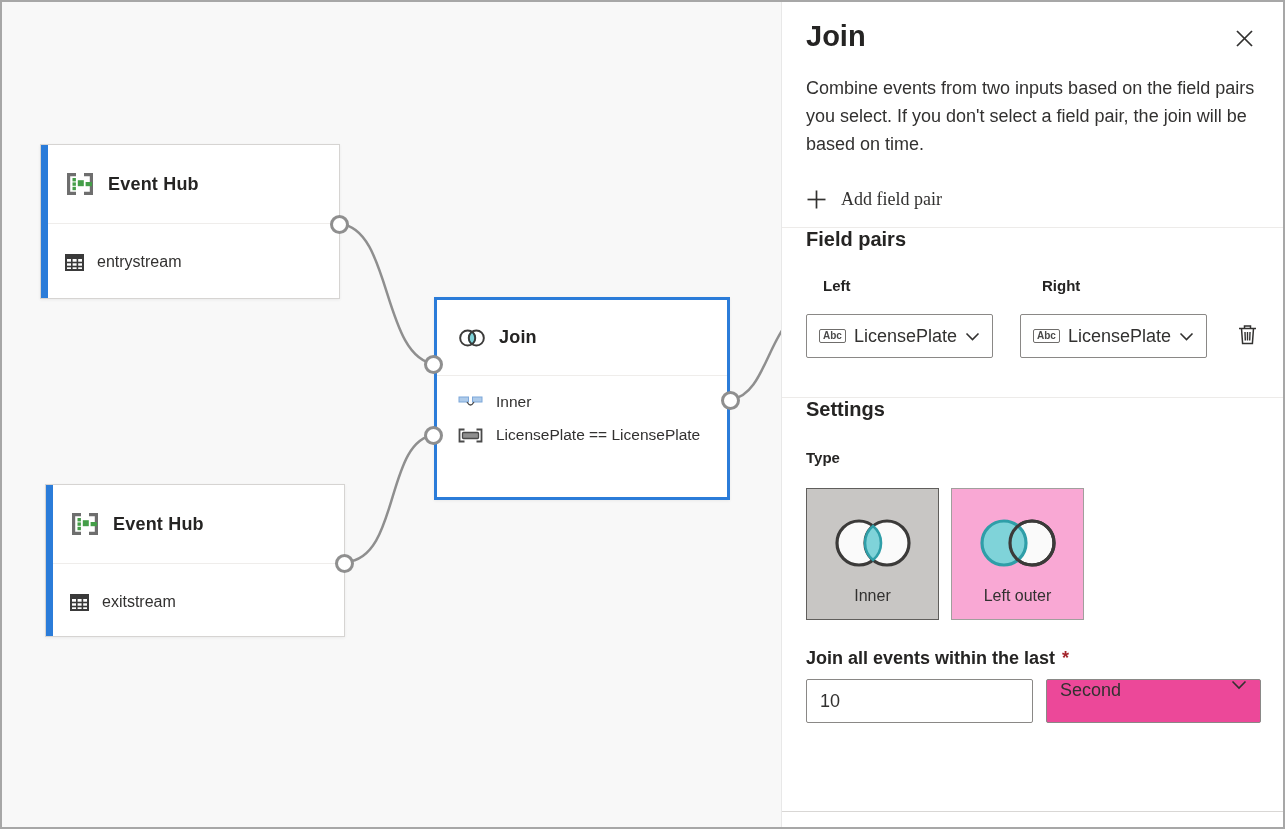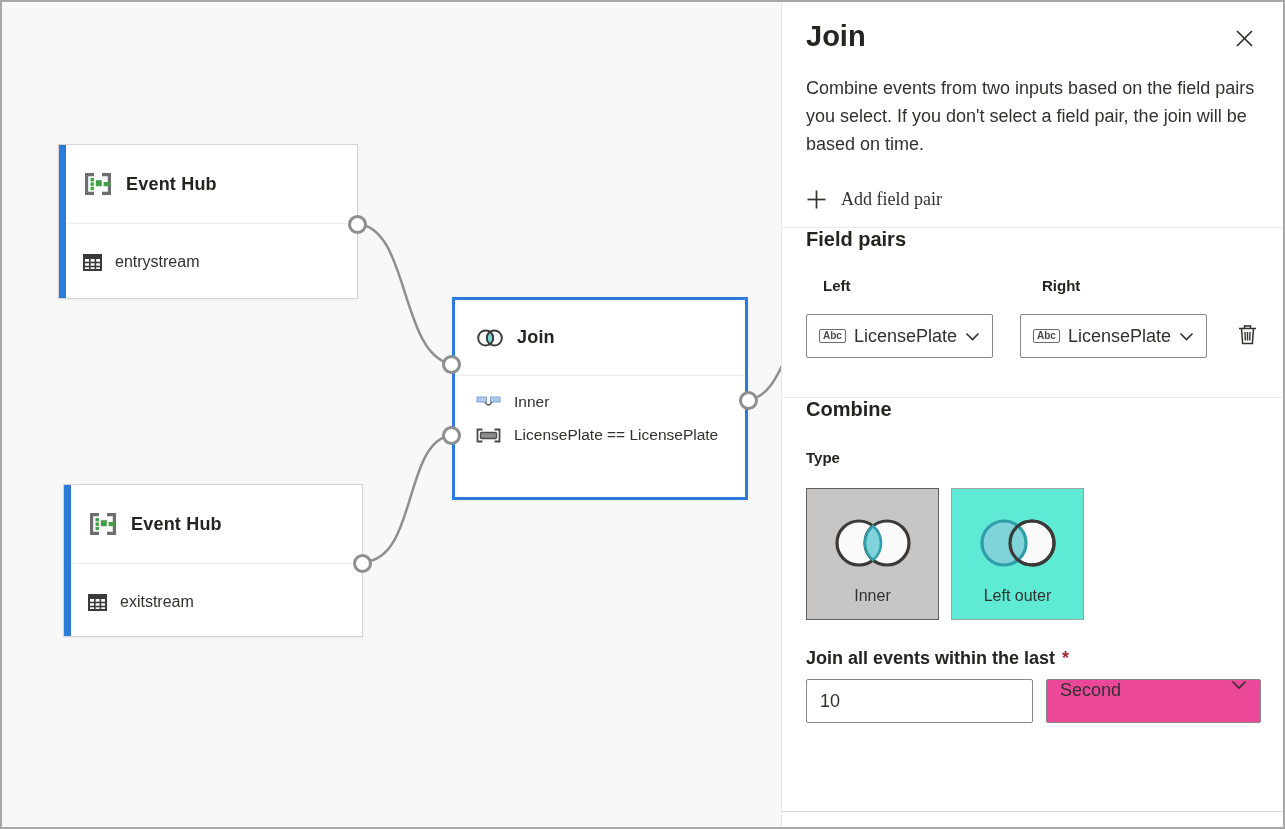--- a/index.html
+++ b/index.html
@@ -2,21 +2,21 @@
 <html><head>
 <meta charset="utf-8">
 <style>
   * { box-sizing: border-box; margin: 0; padding: 0; }
   html,body { width:1285px; height:829px; }
   body { font-family: "Liberation Sans", sans-serif; color:#323130; background:#fff; }
 
   .frame { position:relative; width:1285px; height:829px; border:2px solid #a7a7a7; overflow:hidden; background:#f8f8f8; }
 
   
-  .canvas { position:absolute; left:18px; top:0; width:779px; height:825px; background:#f8f8f8; }
+  .canvas { position:absolute; left:0; top:0; width:779px; height:825px; background:#f8f8f8; }
   .wires { position:absolute; left:0; top:0; width:779px; height:825px; z-index:1; }
 
   .node { position:absolute; background:#fff; border:1px solid #d6d4d2; box-shadow:0 1px 3px rgba(0,0,0,.06); z-index:2; }
   .node .accent { position:absolute; left:0; top:0; bottom:0; width:7px; background:#2b7cd9; }
   .node-header { display:flex; align-items:center; gap:13px; height:78px; padding-left:24px; }
   .node-title { font-size:18px; font-weight:700; color:#252423; letter-spacing:.2px; }
   .node-divider { height:1px; background:#efedeb; }
   .node-body { display:flex; align-items:center; gap:13px; padding-left:24px; flex:1; }
   .node-body-text { font-size:16px; color:#323130; }
 
@@ -44,21 +44,21 @@
   .pair-labels .lbl { font-size:15px; font-weight:600; color:#252423; width:219px; }
   .pair-row { display:flex; align-items:center; margin-top:20px;gap:15px; }
   .dropdown { display:flex; align-items:center; width:207px; height:44px; border:1px solid #8a8886; border-radius:2px; background:#fff; padding:0 12px; cursor:pointer; }
   .dropdown + .dropdown { margin-left:12px; }
   .dropdown .dd-text { font-size:18px; color:#323130; margin-left:8px; flex:1; white-space:nowrap; overflow:hidden; }
   .abc-badge { font-size:10px; font-weight:600; color:#4a4a4a; border:1px solid #6f6d6b; border-radius:2px; padding:1px 3px; line-height:1; }
   .trash-btn { background:none; border:none; cursor:pointer; margin-left:12px; padding:4px; }
 
   .type-label { font-size:15px; font-weight:600; color:#252423; margin-top:28px; }
   .type-cards { display:flex; gap:12px; margin-top:22px; }
-  .type-card { width:133px; height:132px; border:1px solid #a19f9d; background:#5eead4; display:flex; flex-direction:column; align-items:center; justify-content:flex-end; padding-bottom:14px; cursor:pointer; }
+  .type-card { width:133px; height:132px; border:1px solid #a19f9d; background:#f9a8d4; display:flex; flex-direction:column; align-items:center; justify-content:flex-end; padding-bottom:14px; cursor:pointer; }
   .type-card.selected { background:#c8c6c4; border:1px solid #605e5c; }
   .type-card .venn { margin-bottom:16px; }
   .type-card .card-label { font-size:16px; color:#323130; }
 
   .duration-label { display:flex; gap:7px; margin-top:28px; font-size:18px; font-weight:600; color:#252423; }
   .req { color:#a4262c; font-weight:600; }
   .duration-row { display:flex; gap:13px; margin-top:10px; }
   .text-input { width:227px; height:44px; border:1px solid #8a8886; border-radius:2px; font-size:18px; font-family:inherit; color:#323130; padding:0 13px; outline:none; }
   .unit-dd { width:222px; height:44px; border:1px solid #8a8886; border-radius:2px; display:flex; align-items:flex-start; padding:0 13px; cursor:pointer; background:#ec4899; }
   .unit-dd .dd-text { font-size:18px; color:#323130; flex:1; }
@@ -251,21 +251,21 @@
               <line x1="12" y1="8" x2="11.7" y2="16.5" stroke="#323130" stroke-width="1.4"></line>
             </svg>
           </span>
         </button>
       </div>
     </div>
 
     <div class="divider" style="margin-top:39px;"></div>
 
     <div class="panel-pad">
-      <div class="section-h">Combine</div>
+      <div class="section-h">Settings</div>
       <div class="type-label">Type</div>
 
       <div class="type-cards">
         <div class="type-card selected">
           <span class="venn icon">
             <svg width="88" height="56" viewBox="0 0 88 56">
               <circle cx="30" cy="28" r="22" fill="#fafafa" stroke="#3b3a39" stroke-width="3.2"></circle>
               <circle cx="58" cy="28" r="22" fill="#fafafa" stroke="#3b3a39" stroke-width="3.2"></circle>
               <path d="M44 11.03 A22 22 0 0 1 44 44.97 A22 22 0 0 1 44 11.03 Z" fill="#7fd3d9" stroke="#2f9ea8" stroke-width="2.6"></path>
             </svg>

